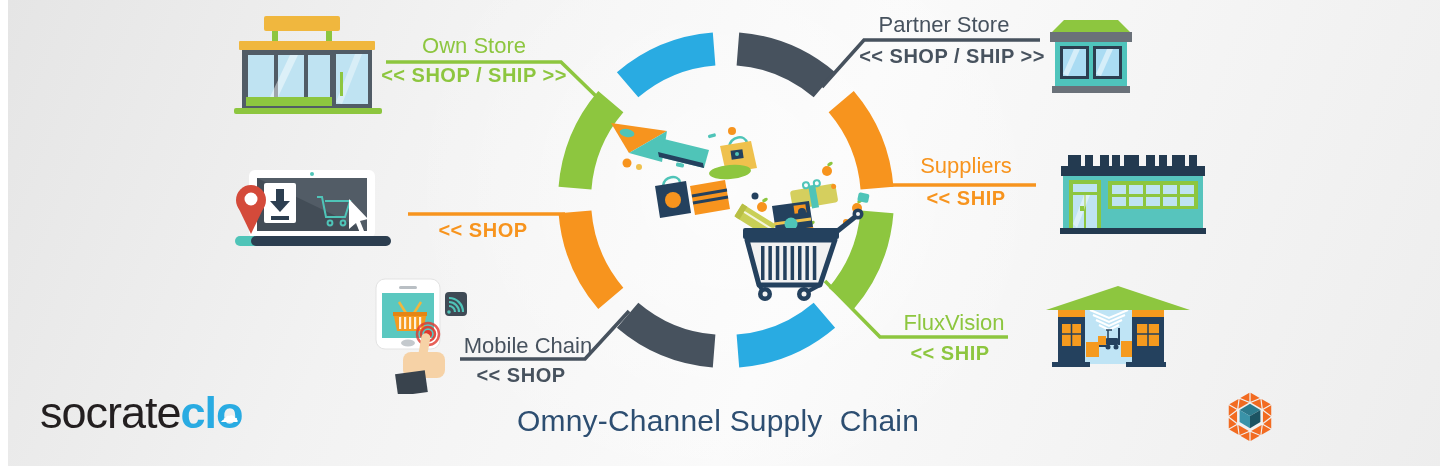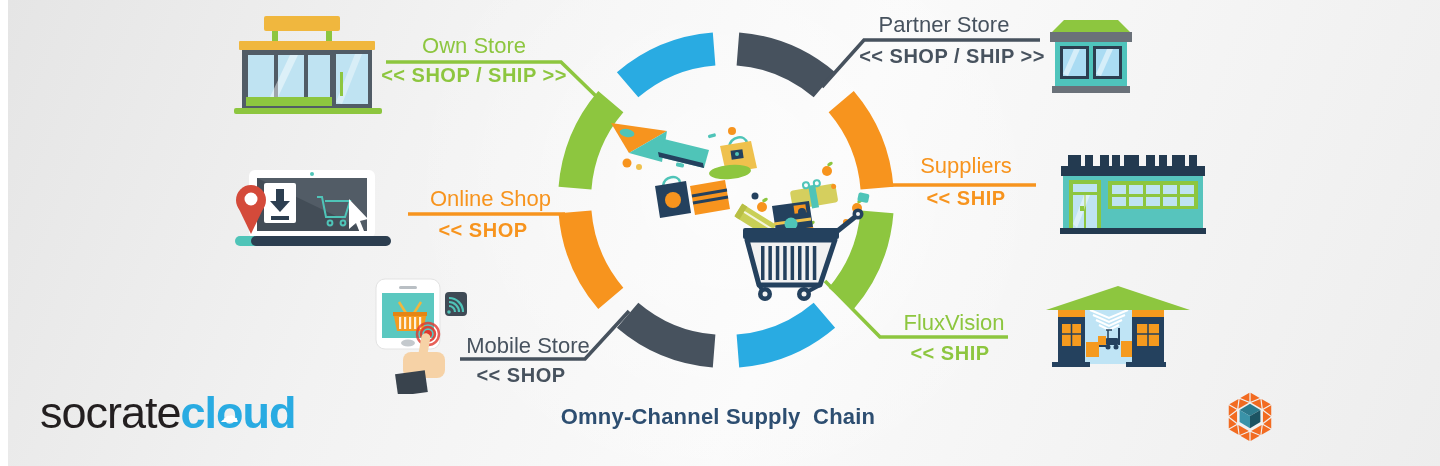--- a/index.html
+++ b/index.html
@@ -7,21 +7,21 @@
   #stage{position:relative;width:1440px;height:466px;overflow:hidden;
     background:
       radial-gradient(circle at 720px 190px, rgba(255,255,255,.6), rgba(255,255,255,0) 42%),
       linear-gradient(112deg,#e5e5e5 0%,#f2f2f2 28%,#fafafa 55%,#ededed 100%); margin-left: 8px;}
   .abs{position:absolute;}
   svg{display:block;}
   #overlay{position:absolute;left:0;top:0;width:1440px;height:466px;}
   .label{position:absolute;font-size:22px;font-weight:400;text-align:center;line-height:1.1;}
   .mode{position:absolute;font-size:20px;font-weight:700;letter-spacing:.5px;text-align:center;line-height:1.1;}
   .title{position:absolute;left:430px;top:404px;width:560px;text-align:center;
-    font-size:22px;font-weight:700;white-space:pre;letter-spacing:.2px;}
+    font-size:30px;font-weight:400;white-space:pre;letter-spacing:.2px;}
   .brand-left{position:absolute;left:32px;top:390px;font-size:45px;line-height:1;letter-spacing:-1px;white-space:nowrap;text-align:center;}
   .brand-left .black{color:#231f20;font-weight:400;}
   .brand-left .blue{color:#29abe2;font-weight:700;}
   .o-wrap{position:relative;display:inline-block;}
   .cloud-glyph{position:absolute;left:50%;top:56%;transform:translate(-50%,-50%);
     font-size:19px;color:#ffffff;font-weight:400;letter-spacing:0;}
   .brand-right-text{position:absolute;left:1281px;top:397px;font-size:29px;font-weight:700;letter-spacing:-.3px;}
 </style>
 </head>
 <body>
@@ -292,36 +292,35 @@
     <rect x="1044" y="362" width="38" height="5" fill="#24415e"></rect>
     <rect x="1118" y="362" width="40" height="5" fill="#24415e"></rect>
   </svg>
 
   <div class="label" style="left: 378px; top: 34px; width: 176px; color: rgb(141, 198, 63);">Own Store</div>
   <div class="mode" style="left: 368px; top: 64px; width: 196px; color: rgb(141, 198, 63);">&lt;&lt; SHOP / SHIP &gt;&gt;</div>
 
   <div class="label" style="left: 848px; top: 13px; width: 176px; color: rgb(71, 82, 94);">Partner Store</div>
   <div class="mode" style="left: 846px; top: 45px; width: 196px; color: rgb(71, 82, 94);">&lt;&lt; SHOP / SHIP &gt;&gt;</div>
 
-  <div class="label" style="left: 400px; top: 187px; width: 165px; color: rgb(247, 148, 30);">Online Shop</div>
   <div class="mode" style="left: 400px; top: 219px; width: 150px; color: rgb(247, 148, 30);">&lt;&lt; SHOP</div>
 
   <div class="label" style="left: 878px; top: 154px; width: 160px; color: rgb(247, 148, 30);">Suppliers</div>
   <div class="mode" style="left: 878px; top: 187px; width: 160px; color: rgb(247, 148, 30);">&lt;&lt; SHIP</div>
 
-  <div class="label" style="left: 447px; top: 334px; width: 146px; color: rgb(71, 82, 94);">Mobile Store</div>
+  <div class="label" style="left: 447px; top: 334px; width: 146px; color: rgb(71, 82, 94);">Mobile Chain</div>
   <div class="mode" style="left: 440px; top: 364px; width: 146px; color: rgb(71, 82, 94);">&lt;&lt; SHOP</div>
 
   <div class="label" style="left: 873px; top: 311px; width: 146px; color: rgb(141, 198, 63);">FluxVision</div>
   <div class="mode" style="left: 868px; top: 342px; width: 148px; color: rgb(141, 198, 63);">&lt;&lt; SHIP</div>
 
   <div class="title" style="color: rgb(45, 78, 113);">Omny-Channel Supply  Chain</div>
 
   <div class="brand-left">
-    <span class="black">socrate</span><span class="blue"><span>cl</span><span class="o-wrap"><span>o</span><span class="cloud-glyph">☁</span></span><span>ud</span></span>
+    <span class="black">socrate</span><span class="blue"><span>cl</span><span class="o-wrap"><span>o</span><span class="cloud-glyph">☁</span></span></span>
   </div>
 
   <svg class="abs" style="left:1216px;top:386px" width="52" height="60" viewBox="0 0 60 66">
     <g id="hex-tris">
         <polygon points="30.7,6.1 30.7,16.6 41.2,12.1" fill="#f26b21"></polygon>
         <polygon points="31.4,17.7 43.4,24.6 42.0,13.3" fill="#f26b21"></polygon>
         <polygon points="43.3,13.4 44.8,24.7 53.9,19.4" fill="#f26b21"></polygon>
         <polygon points="54.5,20.6 45.4,25.9 54.5,32.8" fill="#f26b21"></polygon>
         <polygon points="44.9,27.1 44.9,40.9 54.0,34.0" fill="#f26b21"></polygon>
         <polygon points="54.5,35.2 45.4,42.1 54.5,47.4" fill="#f26b21"></polygon>

